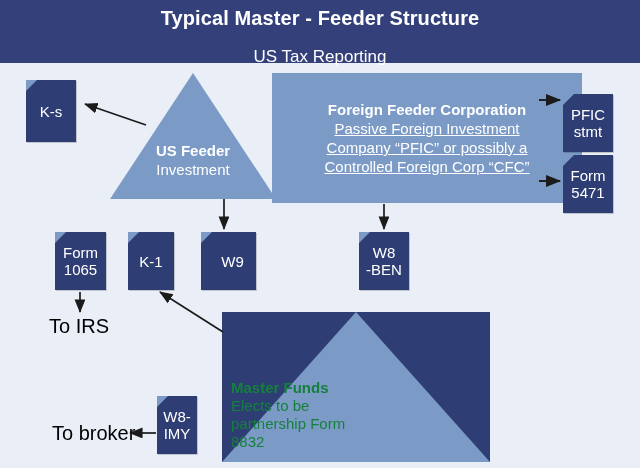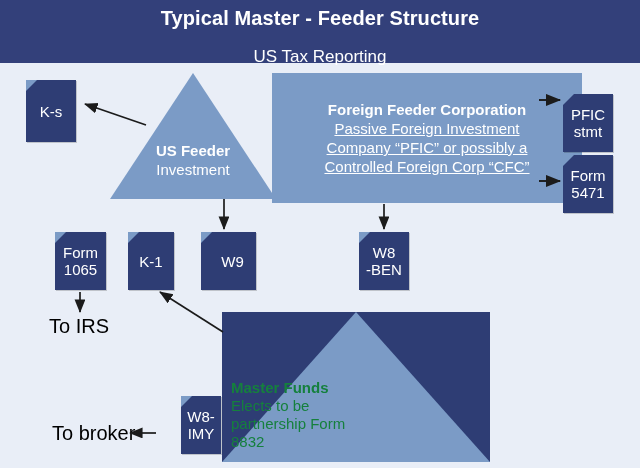--- a/index.html
+++ b/index.html
@@ -145,21 +145,21 @@
     <span class="dl">W9</span>
     <span class="dl"></span>
   </div>
 
   <div class="doc" style="left:359px;top:232px;width:50px;height:58px;">
     <span class="fold"></span>
     <span class="dl">W8</span>
     <span class="dl">-BEN</span>
   </div>
 
-  <div class="doc" style="left:157px;top:396px;width:40px;height:58px;margin-left:24px;">
+  <div class="doc" style="left:157px;top:396px;width:40px;height:58px;">
     <span class="fold"></span>
     <span class="dl">W8-</span>
     <span class="dl">IMY</span>
   </div>
 
   <div class="lbl" style="left:49px;top:317px;">To IRS</div>
   <div class="lbl" style="left:52px;top:424px;">To broker</div>
 
   <svg class="overlay" viewBox="0 0 640 468">
     <defs>

